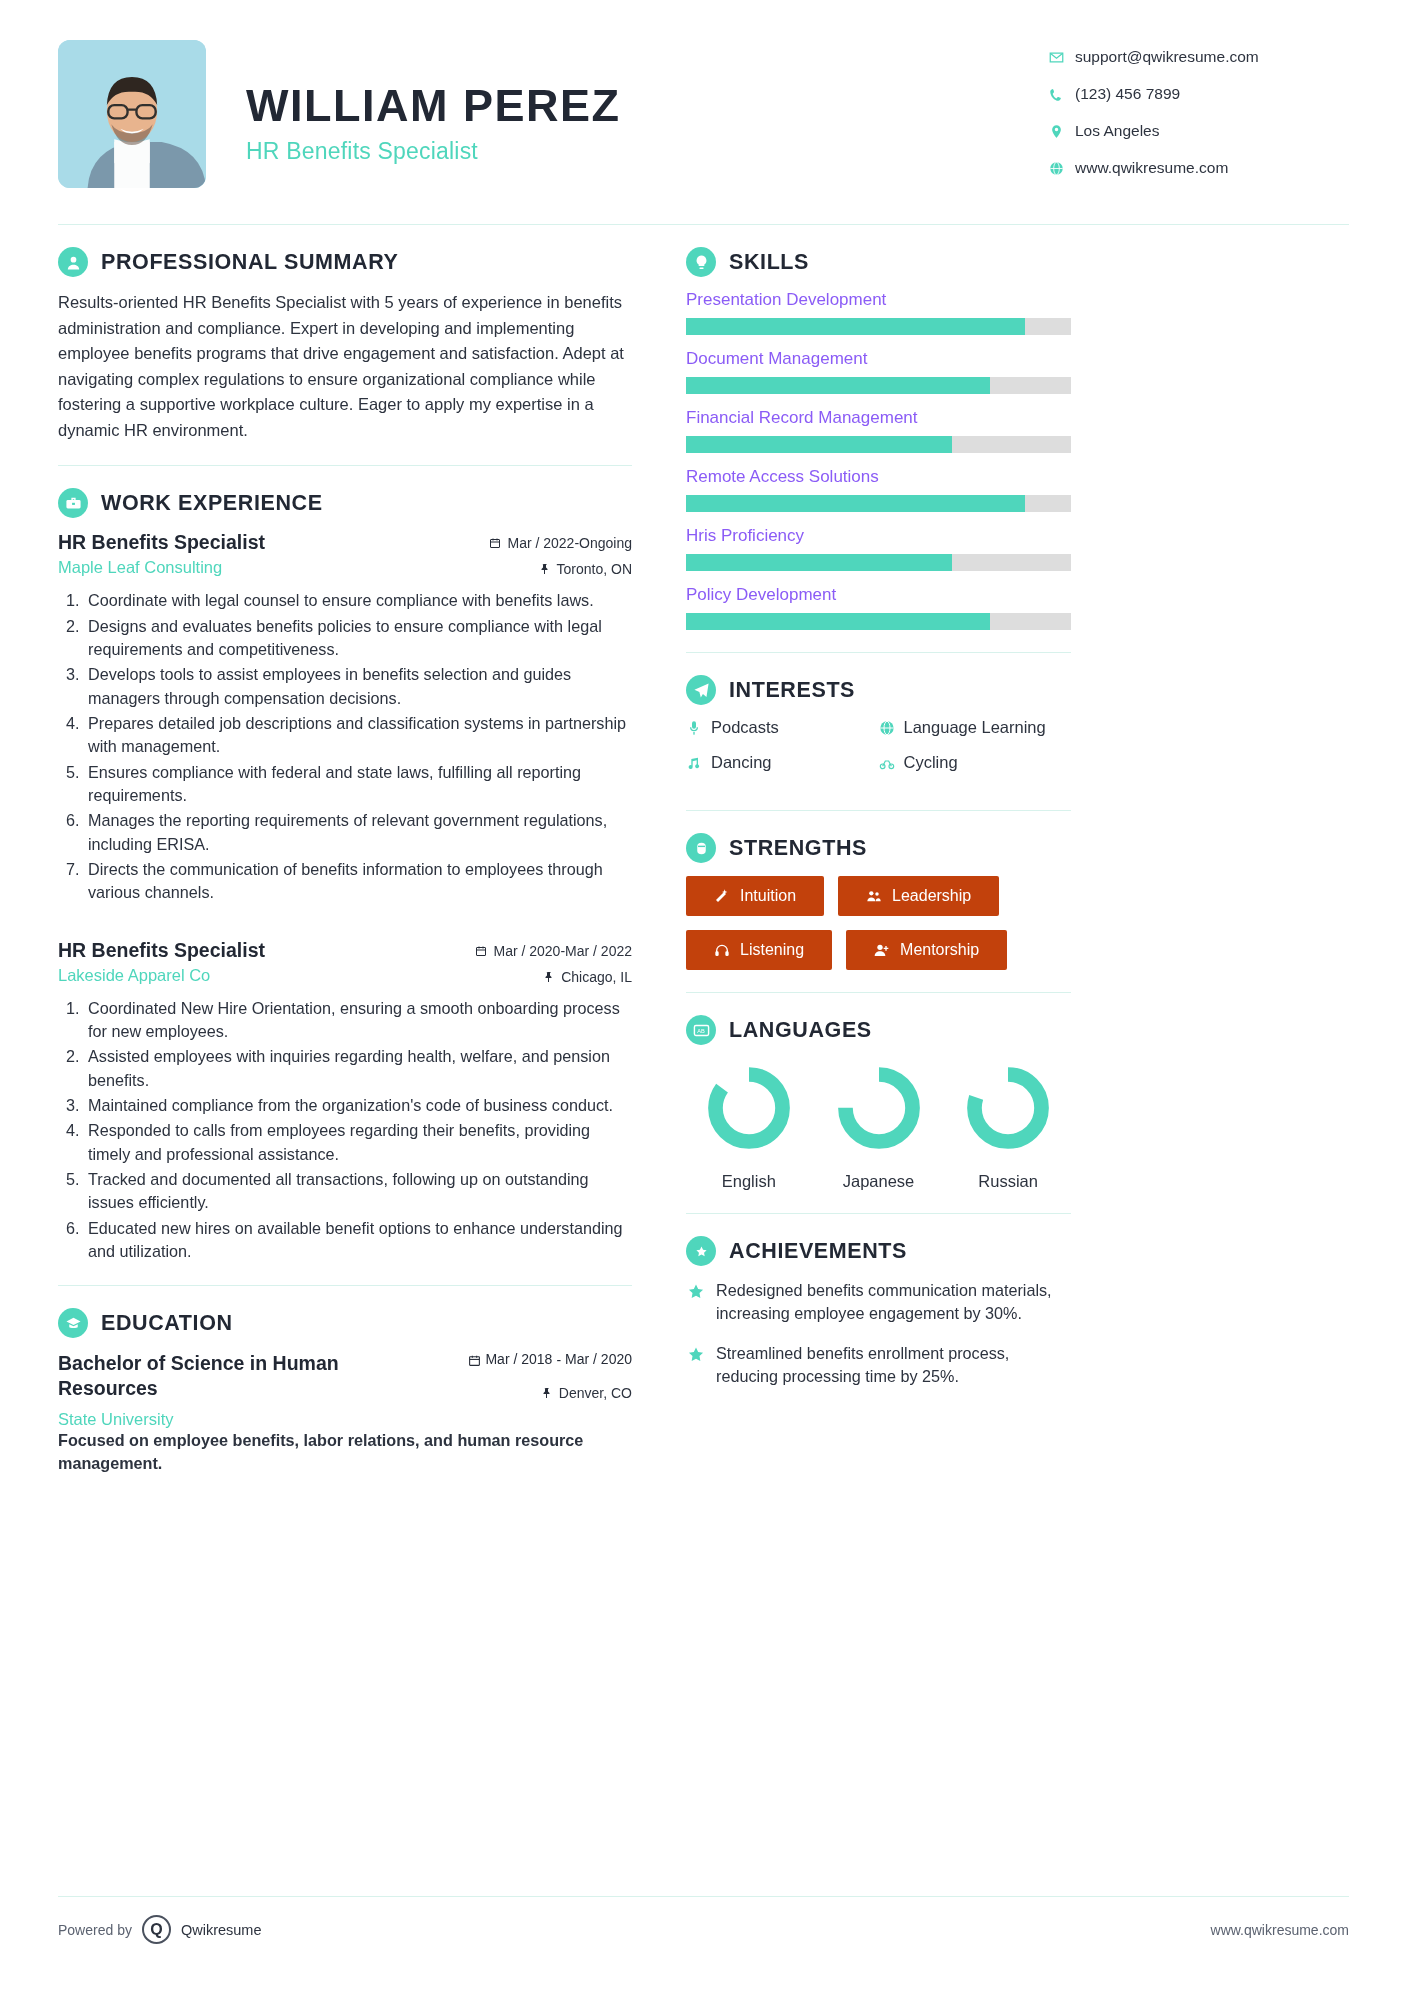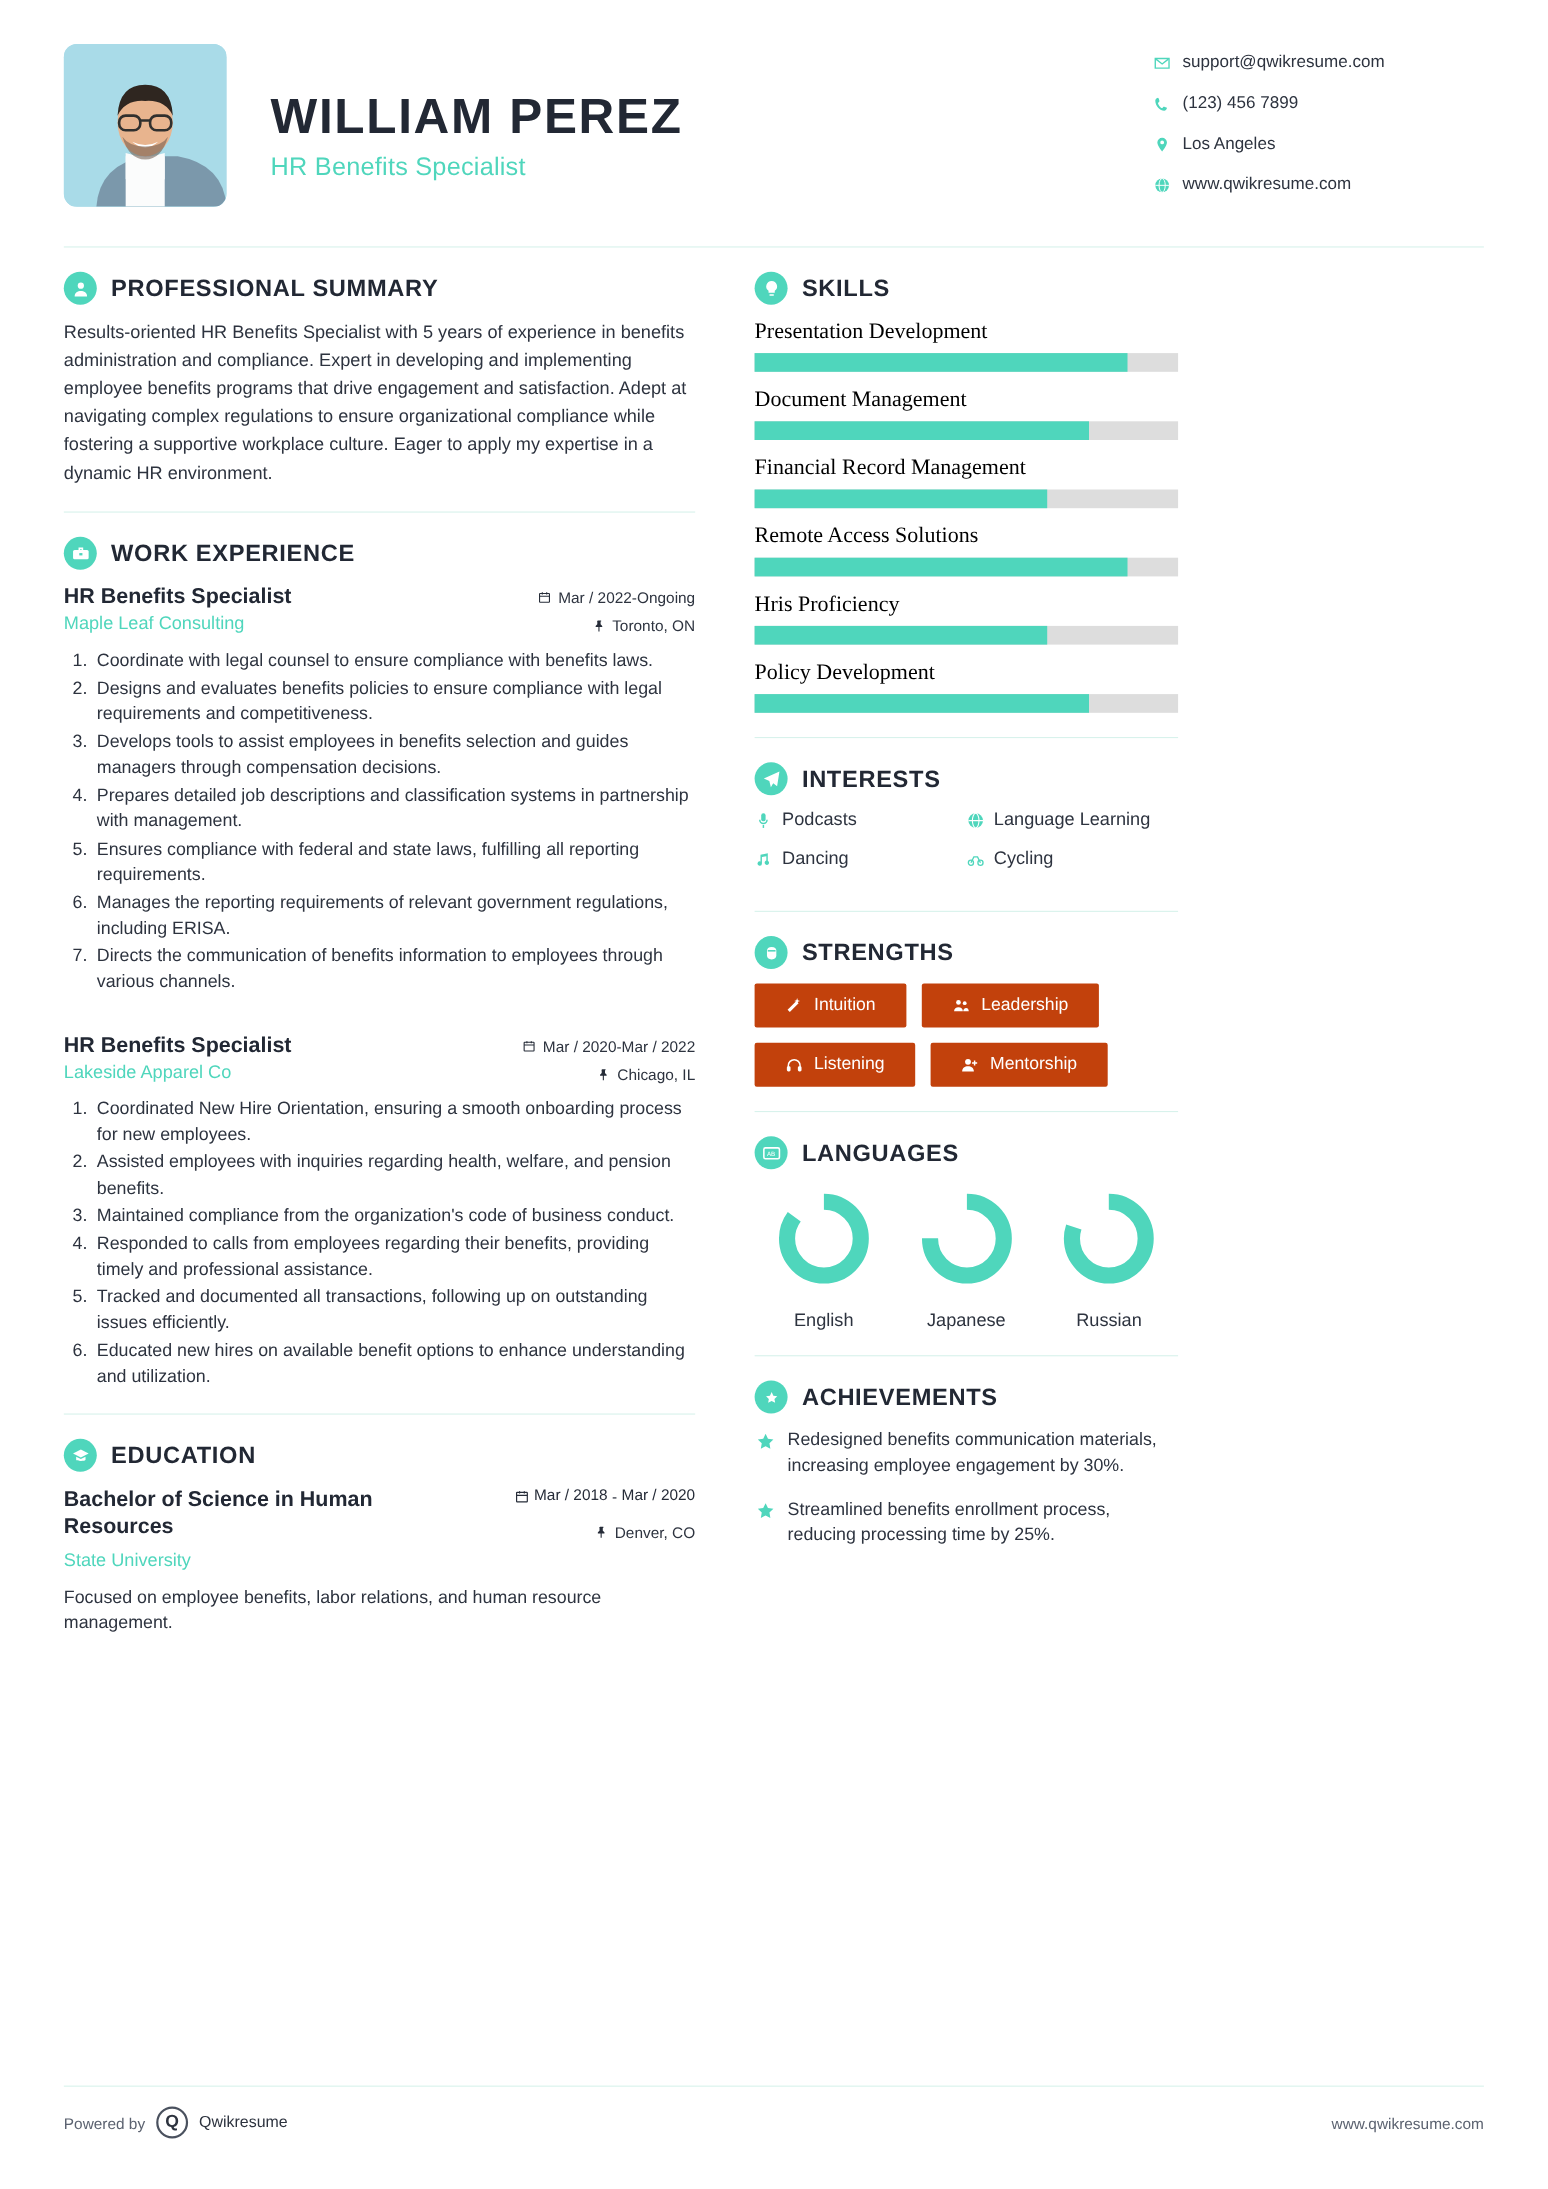--- a/index.html
+++ b/index.html
@@ -66,25 +66,25 @@
 
   .job-gap { height: 28px; }
 
   
   .edu-top { display: flex; justify-content: space-between; align-items: flex-start; }
   .edu-title { font-size: 19.5px; font-weight: bold; color: #222834; max-width: 320px; line-height: 1.25; }
   .edu-school { font-size: 16.5px; color: #4fd6bc; margin-top: 10px; }
   .edu-dates { display: flex; align-items: center; font-size: 14px; gap: 4px; }
   .edu-dates svg { width: 13px; height: 13px; fill: #262c38; }
   .edu-d { line-height: 1.25; text-align: center; }
-  .edu-desc { font-size: 16.2px; line-height: 1.45; margin-top: 12px; color: #2d333f; }
+  .edu-desc { font-size: 16.2px; line-height: 1.45; color: #2d333f; font-weight: bold; }
 
   
   .skill { margin-bottom: 14px; }
-  .skill-name { font-size: 20px; color: #000000; margin-bottom: 8px; font-family: Liberation Serif, serif; }
+  .skill-name { font-size: 17px; color: #8b5cf6; margin-bottom: 8px; }
   .track { height: 17px; background: #dddddd; width: 100%; position: relative; }
   .fill { height: 100%; background: #4fd6bc; }
 
   
   .int-grid { display: flex; flex-wrap: wrap; }
   .int-item { width: 50%; display: flex; align-items: center; font-size: 16.5px; color: #2d333f; margin-bottom: 16px; }
   .int-item svg { width: 16px; height: 16px; fill: #4fd6bc; margin-right: 9px; flex: none; }
 
   
   .str-grid { display: flex; flex-wrap: wrap; gap: 14px; }

